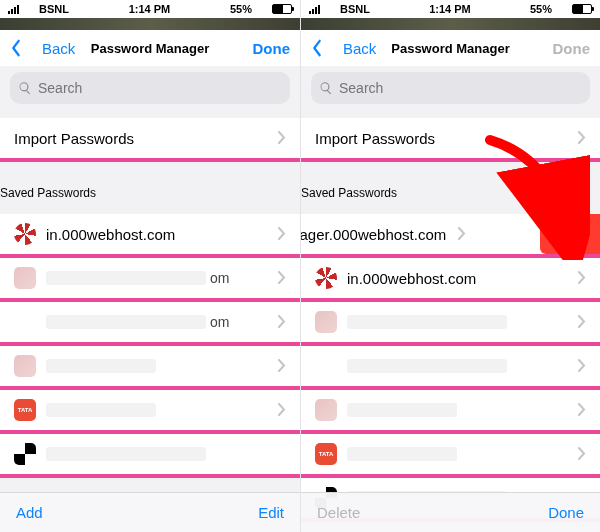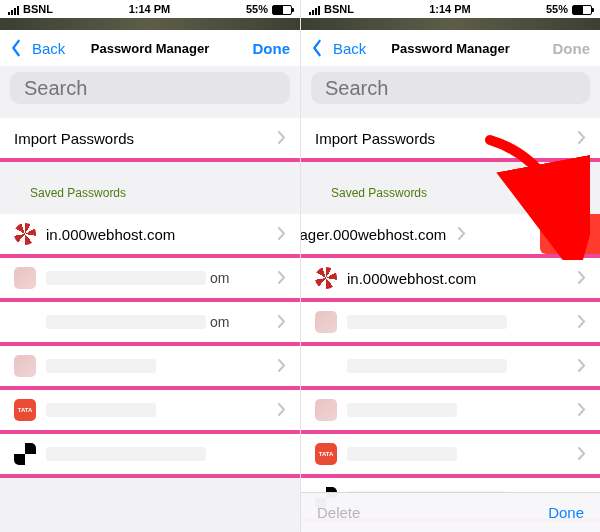--- a/index.html
+++ b/index.html
@@ -2,48 +2,48 @@
 <html><head>
 <meta charset="utf-8">
 <style>
   * { margin: 0; padding: 0; box-sizing: border-box; font-family: -apple-system, "Helvetica Neue", sans-serif; }
   body { width: 600px; height: 532px; display: flex; background: #fff; }
   .phone { width: 300px; height: 532px; background: #f2f2f5; display: flex; flex-direction: column; position: relative; overflow: hidden; }
   .phone + .phone { border-left: 1px solid #e3e3e6; }
 
   
   .status { height: 18px; display: flex; align-items: center; justify-content: space-between; padding: 0 8px; font-size: 11px; font-weight: 600; color: #000; background: #fff; }
-  .status .left, .status .right { display: flex; align-items: flex-end; gap: 4px; }
+  .status .left, .status .right { display: flex; align-items: center; gap: 20px; }
   .signal-bars { display: flex; align-items: flex-end; gap: 1px; }
   .signal-bars span { width: 2px; background: #000; }
   .signal-bars span:nth-child(1){height:3px}.signal-bars span:nth-child(2){height:5px}.signal-bars span:nth-child(3){height:7px}.signal-bars span:nth-child(4){height:9px}
   .battery { width: 20px; height: 10px; border: 1px solid #000; border-radius: 2px; position: relative; }
   .battery::after { content:""; position:absolute; right:-3px; top:2px; width:2px; height:4px; background:#000; border-radius:0 1px 1px 0;}
   .battery-fill { height: 100%; background: #000; width: 55%; }
 
   
   .navbar { background: #fff; height: 36px; display: flex; align-items: center; justify-content: space-between; padding: 0 10px; border-bottom: 8px solid rgba(0,0,0,0.04); position: relative; border-bottom: none;}
   .bgstrip { height: 12px; background: linear-gradient(90deg,#3a3f33,#5c5e49,#3e3f33); }
-  .back { color: #0a84ff; font-size: 15px; display:flex; align-items:center; gap:10px;}
+  .back { color: #0a84ff; font-size: 15px; display:flex; align-items:center; gap:20px;}
   .back svg { width: 12px; height: 18px; }
   .nav-title { font-weight: 700; font-size: 13px; color:#000; position:absolute; left:0; right:0; text-align:center; pointer-events:none;}
   .done { color: #0a84ff; font-size: 15px; font-weight: 600; }
   .done.disabled { color: #b6b6bb; }
 
   
   .search { margin: 6px 10px 6px; background: #e4e4e9; border-radius: 10px; height: 32px; display:flex; align-items:center; padding: 0 8px; gap:6px;}
   .search svg { width:14px; height:14px; fill:#8a8a8f; }
-  .search input { border:none; background:transparent; font-size:20px; color:#1d4ed8; outline:none; flex:1;}
+  .search input { border:none; background:transparent; font-size:14px; color:#1d4ed8; outline:none; flex:1;}
 
   
   .cell { background:#fff; height:44px; display:flex; align-items:center; padding:0 14px; font-size:15px; color:#000; border-bottom:4px solid #ec4899; position: relative; }
   .cell .chev { margin-left:auto; color:#c5c5c9; }
   .cell .chev svg{width:8px;height:13px}
   .group { margin: 8px 0;}
-  .section-hdr { font-size: 12px; color:#4d7c0f; padding: 16px 30px 6px; }
+  .section-hdr { font-size: 12px; color:#000000; padding: 16px 0 6px; }
 
   .favicon { width:22px; height:22px; border-radius:5px; margin-right:10px; flex-shrink:0; }
   .ic-swirl { background: conic-gradient(#c62828 0 30deg,#fff 30deg 60deg,#c62828 60deg 100deg,#fff 100deg 140deg,#c62828 140deg 180deg,#fff 180deg 220deg,#c62828 220deg 260deg,#fff 260deg 300deg,#c62828 300deg 340deg,#fff 340deg 360deg); border-radius:50%; }
   .ic-blur { background: linear-gradient(135deg,#e9c3c3,#efd4d4); filter: blur(0.5px);}
   .ic-tata { background:#e94b35; display:flex;align-items:center;justify-content:center;color:#fff;font-size:6px;font-weight:700;}
   .ic-bw { background: repeating-conic-gradient(#000 0 25%, #fff 0 50%); }
 
   .blur { color:transparent; text-shadow: 0 0 8px rgba(150,150,150,.9); background: #f2f2f2; border-radius:3px; height:14px; width: 160px;}
   .blur.short{width:110px}
 
@@ -153,20 +153,24 @@
               <path d="M1 1l5 5.5L1 12" stroke="#c5c5c9" stroke-width="2" fill="none" stroke-linecap="round"></path>
             </svg></span>
       </div>
       <div class="cell">
         <div class="favicon ic-bw"></div>
         <span class="blur"></span>
       </div>
     </div>
   </div>
 
+  <div class="toolbar">
+    <span class="tb">Add</span>
+    <span class="tb">Edit</span>
+  </div>
 </div>
 
 <div class="phone">
   <div class="status">
     <div class="left">
       <div class="signal-bars">
           <span></span>
           <span></span>
           <span></span>
           <span></span>

